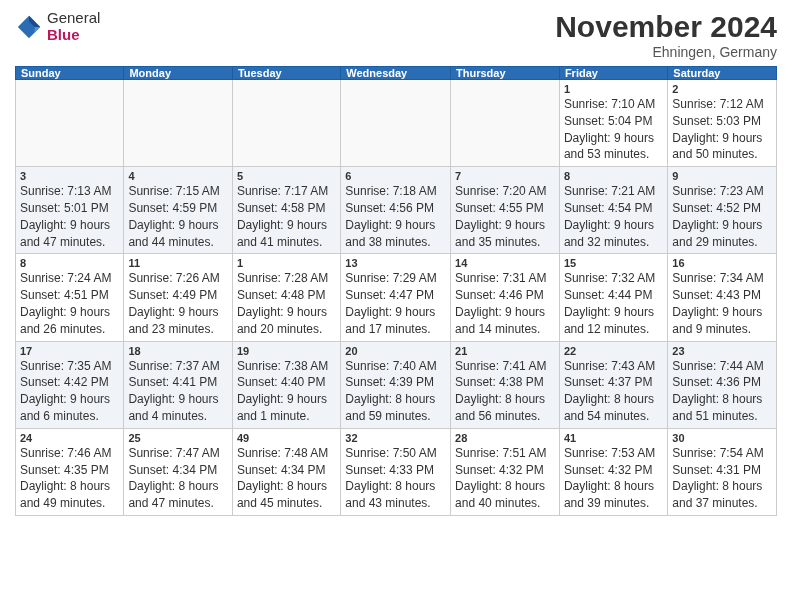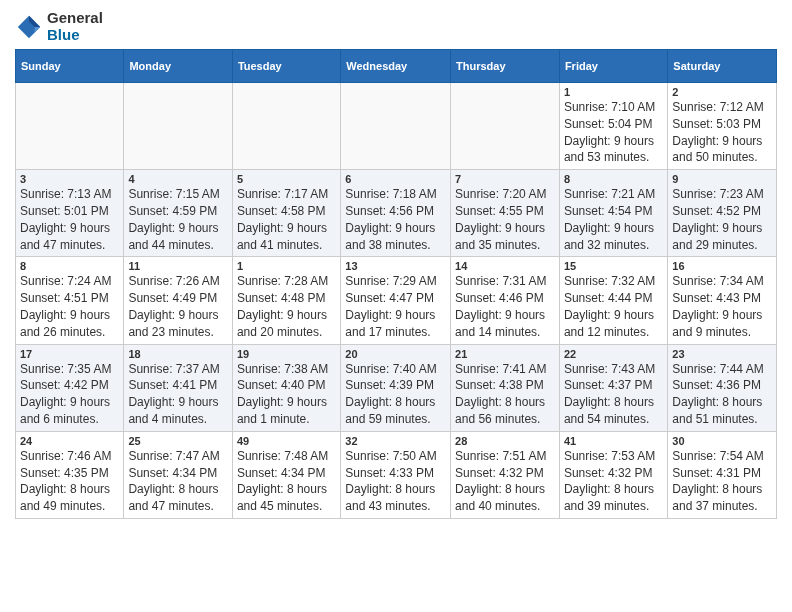--- a/index.html
+++ b/index.html
@@ -27,27 +27,27 @@
       align-items: center;
       gap: 4px;
     }
     .logo-text {
       display: flex;
       flex-direction: column;
       line-height: 1.1;
     }
     .logo-general {
       font-size: 15px;
-      font-weight: bold;
+      font-weight: normal;
       color: #333;
     }
     .logo-blue {
       font-size: 15px;
       font-weight: bold;
-      color: #0369a1;
+      color: #be185d;
     }
     .logo-icon {
       width: 28px;
       height: 28px;
     }
     .title-block {
       text-align: right;
     }
     .month-title {
       font-size: 30px;
@@ -60,21 +60,21 @@
     }
     .calendar {
       width: 100%;
       border-collapse: collapse;
     }
     .calendar th {
       background: #2a6db5;
       color: #fff;
       font-size: 11px;
       font-weight: bold;
-      padding: 10px 5px;
+      padding: 0 5px;
       text-align: left;
       border: 1px solid #1a5da0;
     }
     .calendar td {
       vertical-align: top;
       border: 1px solid #ccc;
       padding: 3px 4px;
       width: 113px;
       height: 82px;
       font-size: 9px;
@@ -108,20 +108,24 @@
       <svg class="logo-icon" viewBox="0 0 40 40">
         <polygon points="20,4 36,20 20,36 4,20" fill="#2a6db5"></polygon>
         <polygon points="20,4 36,20 28,20 20,12" fill="#1a4d8f"></polygon>
         <polygon points="28,20 36,20 28,28" fill="#5590d0"></polygon>
       </svg>
       <div class="logo-text">
         <span class="logo-general">General</span>
         <span class="logo-blue">Blue</span>
       </div>
     </div>
+    <div class="title-block">
+      <div class="month-title">November 2024</div>
+      <div class="location">Ehningen, Germany</div>
+    </div>
   </div>
 
   <table class="calendar">
     <thead>
       <tr>
       <th>Sunday</th>
           <th>Monday</th>
           <th>Tuesday</th>
           <th>Wednesday</th>
           <th>Thursday</th>

